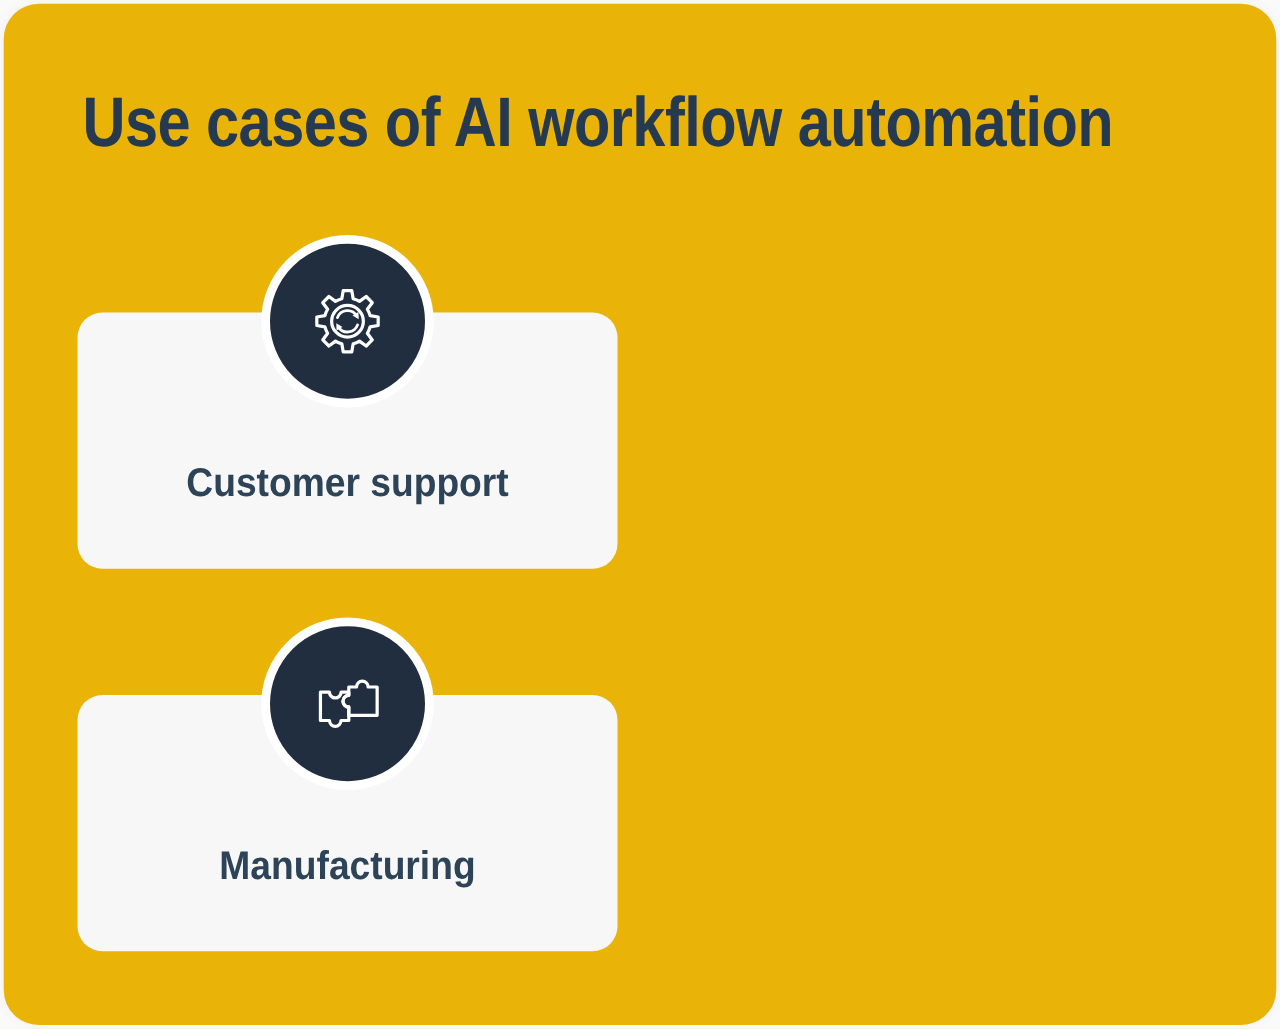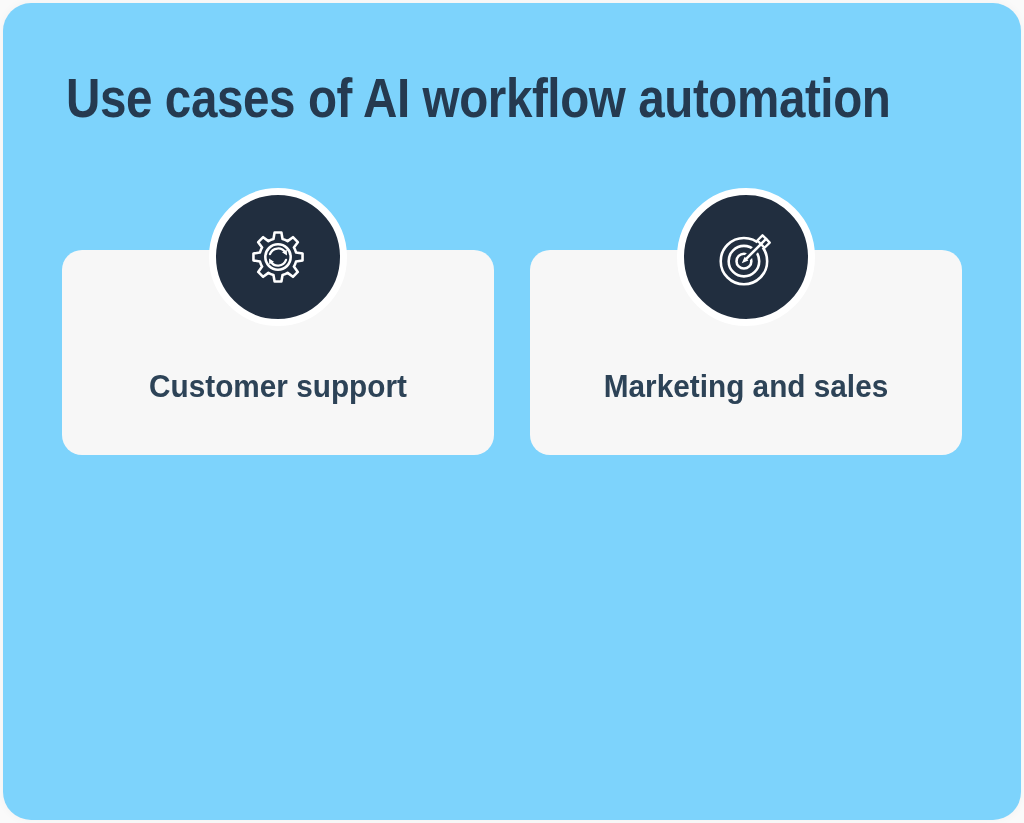--- a/index.html
+++ b/index.html
@@ -8,21 +8,21 @@
     width: 1024px;
     height: 823px;
     background: #fafafa;
     font-family: "Liberation Sans", sans-serif;
     overflow: hidden;
   }
   .page {
     position: absolute;
     left: 3px; top: 3px;
     width: 1018px; height: 817px;
-    background: #7dd3fc;
+    background: #eab308;
     border-radius: 28px;
     box-shadow: 0 0 10px rgba(0,0,0,0.04);
   }
   .title {
     position: absolute;
     left: 63px; top: 62px;
     font-size: 56px;
     font-weight: 700;
     color: #253a50;
     letter-spacing: -0.5px;
@@ -86,31 +86,27 @@
         <circle class="ic" cx="32" cy="32" r="12.3"></circle>
         <path class="ic" style="stroke-width:2.2" d="M24.2 29.2 A8.3 8.3 0 0 1 39.2 27.9"></path>
         <path class="ic" style="stroke-width:2.2" d="M39.8 34.8 A8.3 8.3 0 0 1 24.8 36.2"></path>
         <polygon class="ic-fill" points="40.7,30.5 40.5,24.9 35.9,27.5"></polygon>
         <polygon class="ic-fill" points="23.3,33.5 23.5,39.1 28.1,36.5"></polygon>
       </svg>
     </div>
     <div class="card-label">Customer support</div>
   </div>
 
-  <div class="card pos-2">
+
+  <div class="card pos-3">
     <div class="icon-circle">
       <svg viewBox="0 0 64 64" aria-hidden="true">
-        <circle class="ic" cx="30" cy="36" r="22.5"></circle>
-        <circle class="ic" cx="30" cy="36" r="14.8"></circle>
-        <circle class="ic" cx="30" cy="36" r="7.2"></circle>
-        <line class="ic-casing" x1="33" y1="33" x2="49" y2="17"></line>
-        <line class="ic" x1="31.5" y1="34.5" x2="50.5" y2="15.5"></line>
-        <polygon class="ic-fill" points="27.9,38.1 34.3,35.3 30.7,31.7"></polygon>
-        <path class="ic-solid" d="M46.5 19.5 L43 16 L48 11 L51.5 14.5 Z"></path>
-        <path class="ic-solid" d="M46.5 19.5 L50 23 L55 18 L51.5 14.5 Z"></path>
+        <g transform="translate(0,-2)">
+          <path class="ic" d="M11 25 L18 25 A4.5 4.5 0 0 0 27 25 L33 25 L33 27.5 A4.5 4.5 0 0 0 33 36.5 L33 47 L27 47 A4.5 4.5 0 0 1 18 47 L11 47 Z"></path>
+          <path class="ic" d="M33 21 L39 21 A4.5 4.5 0 0 1 48 21 L55 21 L55 43 L33 43 L33 36.5 A4.5 4.5 0 0 1 33 27.5 L33 21 Z"></path>
+        </g>
       </svg>
     </div>
-    <div class="card-label">Marketing and sales</div>
+    <div class="card-label">Manufacturing</div>
   </div>
-
 
 
 </div>
 
 </body></html>

